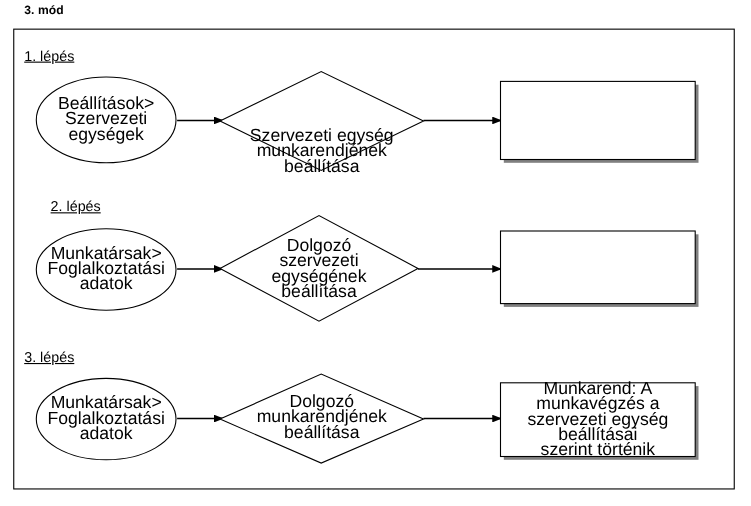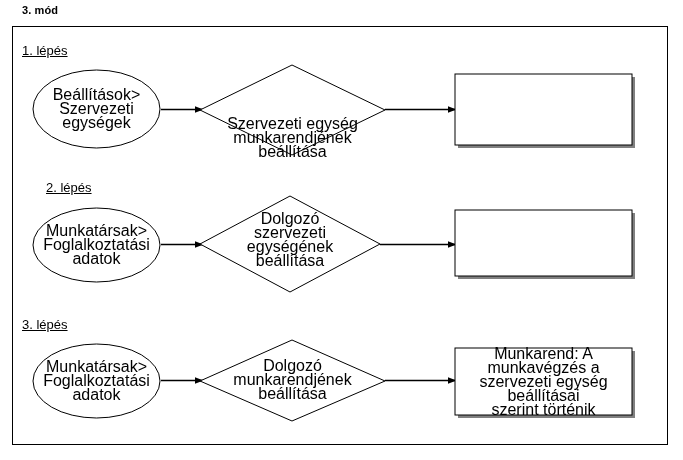--- a/index.html
+++ b/index.html
@@ -113,21 +113,21 @@
   <div class="node-text" style="left:40px; top:84px; width:113px; height:50px;">
     <span>Beállítások&gt;<br>Szervezeti egységek</span>
   </div>
   <div class="node-text" style="left:212px; top:89px; width:161px; height:42px;margin-top:28px;">
     <span>Szervezeti egység<br>munkarendjének beállítása</span>
   </div>
 
   <div class="node-text" style="left:40px; top:222px; width:113px; height:46px;">
     <span>Munkatársak&gt;<br>Foglalkoztatási<br>adatok</span>
   </div>
-  <div class="node-text" style="left:210px; top:222px; width:160px; height:46px;align-items:flex-end;">
+  <div class="node-text" style="left:210px; top:222px; width:160px; height:46px;">
     <span>Dolgozó<br>szervezeti egységének<br>beállítása</span>
   </div>
 
   <div class="node-text" style="left:40px; top:358px; width:113px; height:46px;">
     <span>Munkatársak&gt;<br>Foglalkoztatási<br>adatok</span>
   </div>
   <div class="node-text" style="left:212px; top:364px; width:161px; height:32px;">
     <span>Dolgozó munkarendjének<br>beállítása</span>
   </div>
   <div class="node-text" style="left:457px; top:359px; width:173px; height:46px;">

